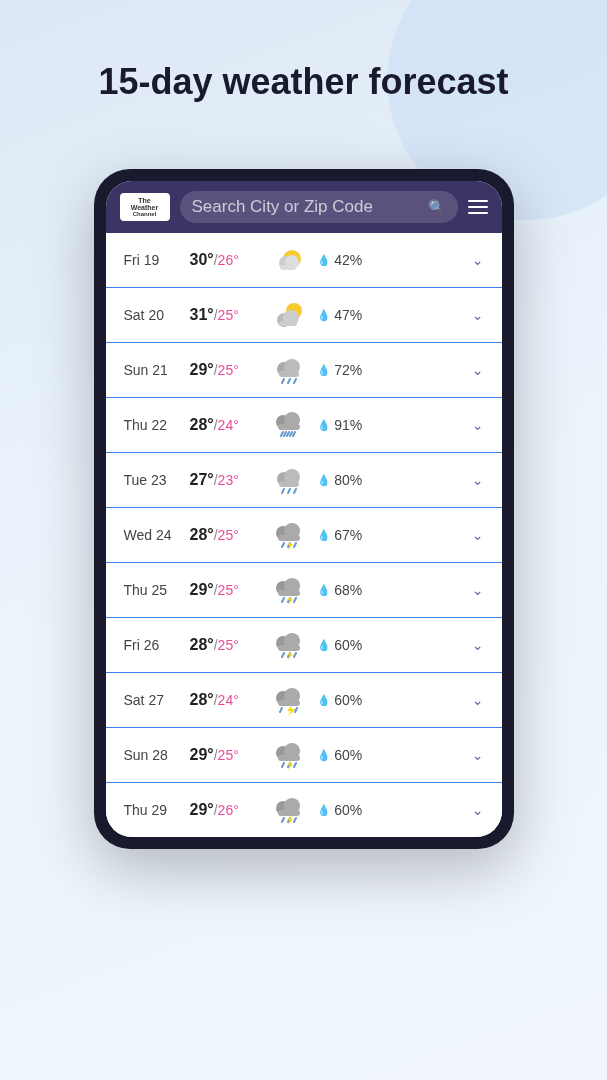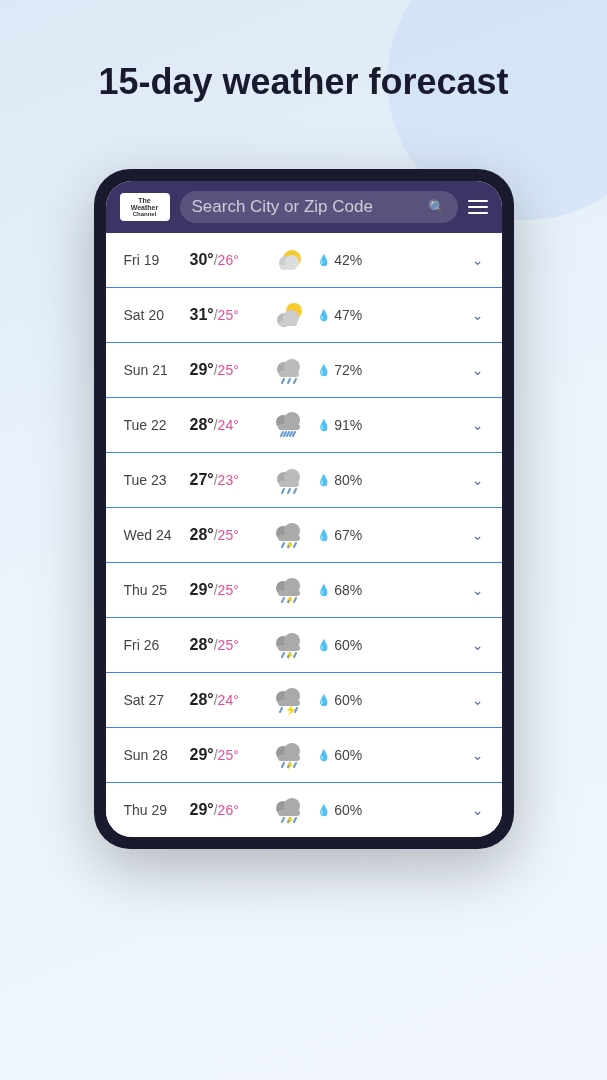--- a/index.html
+++ b/index.html
@@ -233,21 +233,21 @@
         <line x1="26" y1="26" x2="24" y2="30" stroke="#6699cc" stroke-width="2" stroke-linecap="round"></line>
       </svg>
           </div>
     <div class="precip">
       <span class="precip-icon" style="color:#5a7fa0;font-size:11px;">💧</span>
       <span class="precip-text">72%</span>
     </div>
     <span class="chevron-cell" style="color:#5a6ea0;font-size:14px;">⌄</span>
   </div>
         <div class="forecast-row">
-    <span class="day-label">Tue 22</span>
+    <span class="day-label">Thu 22</span>
     <span class="temp-display">
       <span class="temp-high">28°</span><span class="temp-sep">/</span><span class="temp-low">24°</span>
     </span>
     <div class="icon-container">
             <svg width="40" height="34" viewBox="0 0 40 34">
         <circle cx="13" cy="14" r="7" fill="#999"></circle>
         <circle cx="22" cy="12" r="8" fill="#aaa"></circle>
         <rect x="8" y="16" width="22" height="6" rx="3" fill="#aaa"></rect>
         <line x1="13" y1="24" x2="11" y2="28" stroke="#6699cc" stroke-width="2" stroke-linecap="round"></line>
         <line x1="19" y1="24" x2="17" y2="28" stroke="#6699cc" stroke-width="2" stroke-linecap="round"></line>

